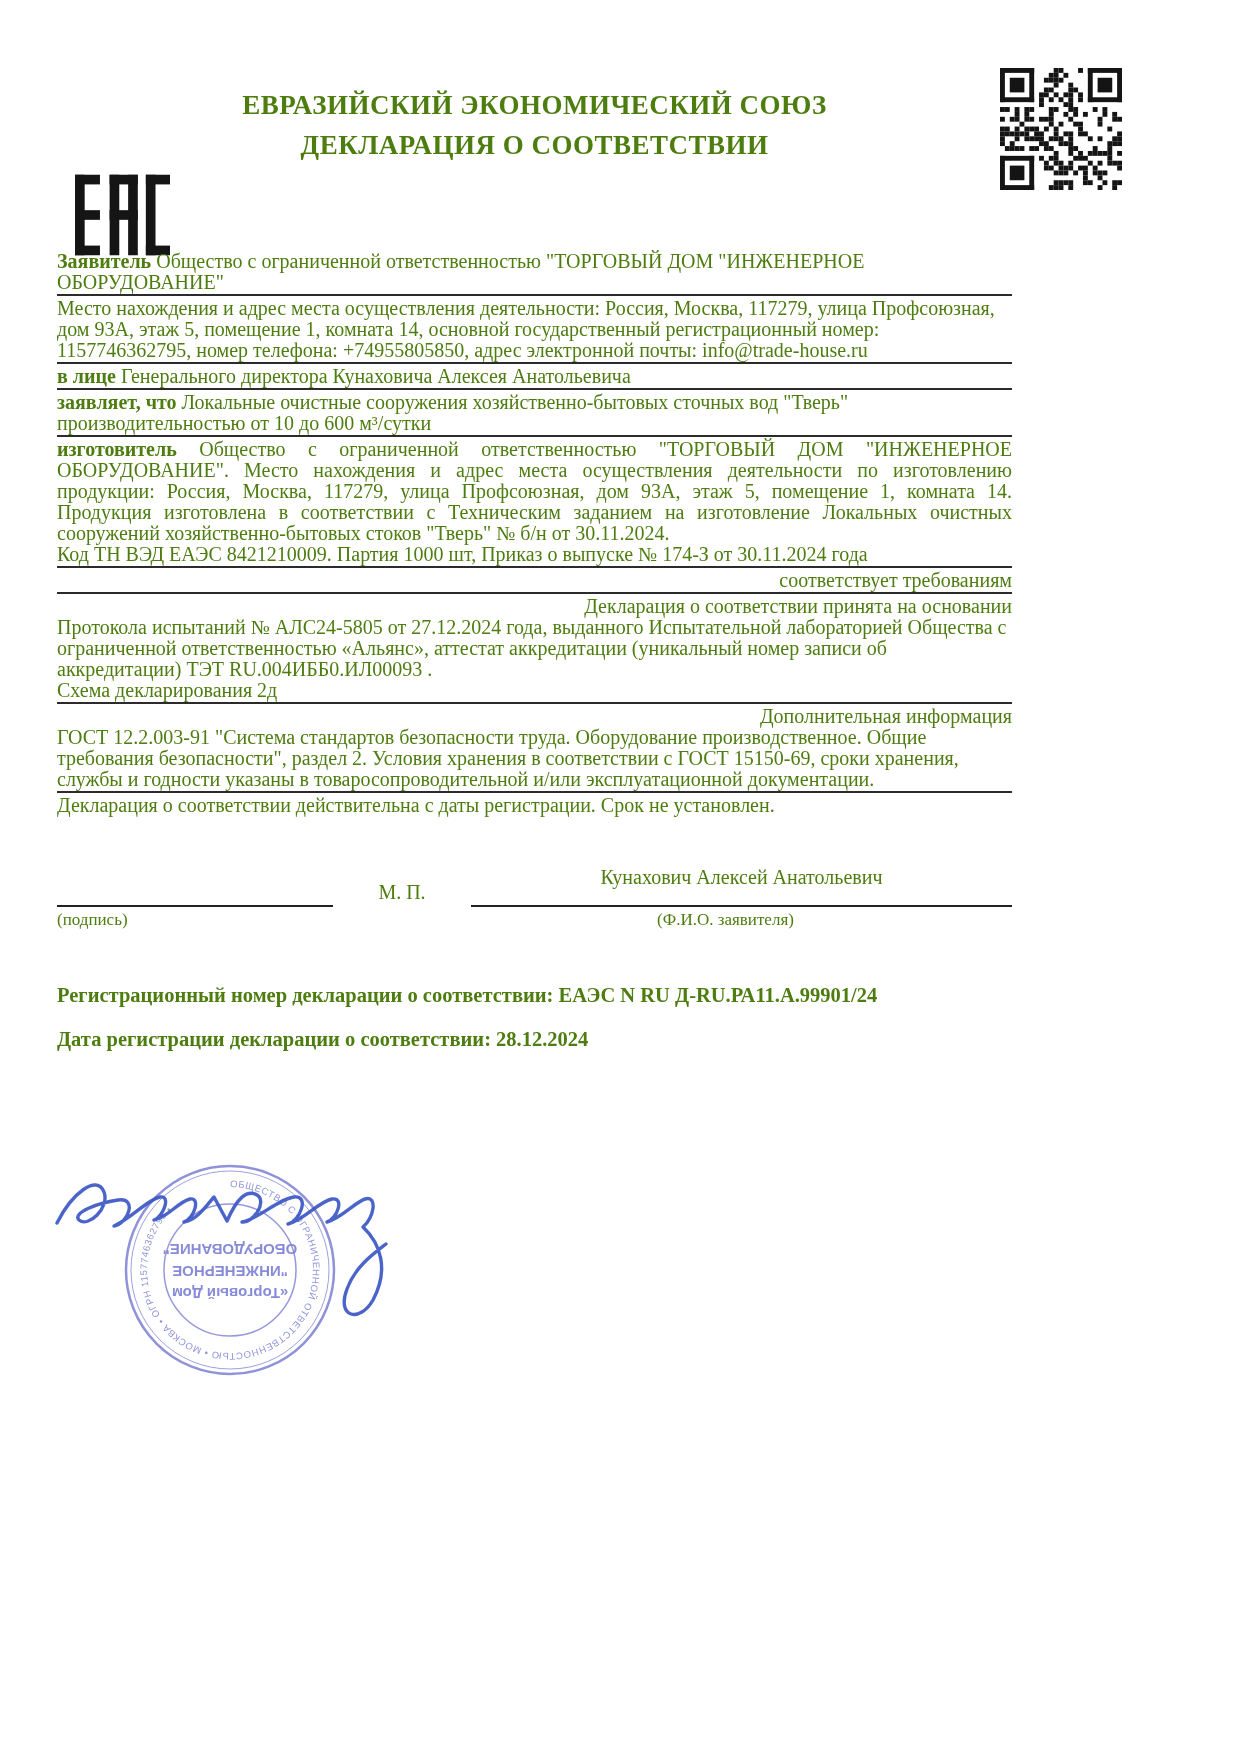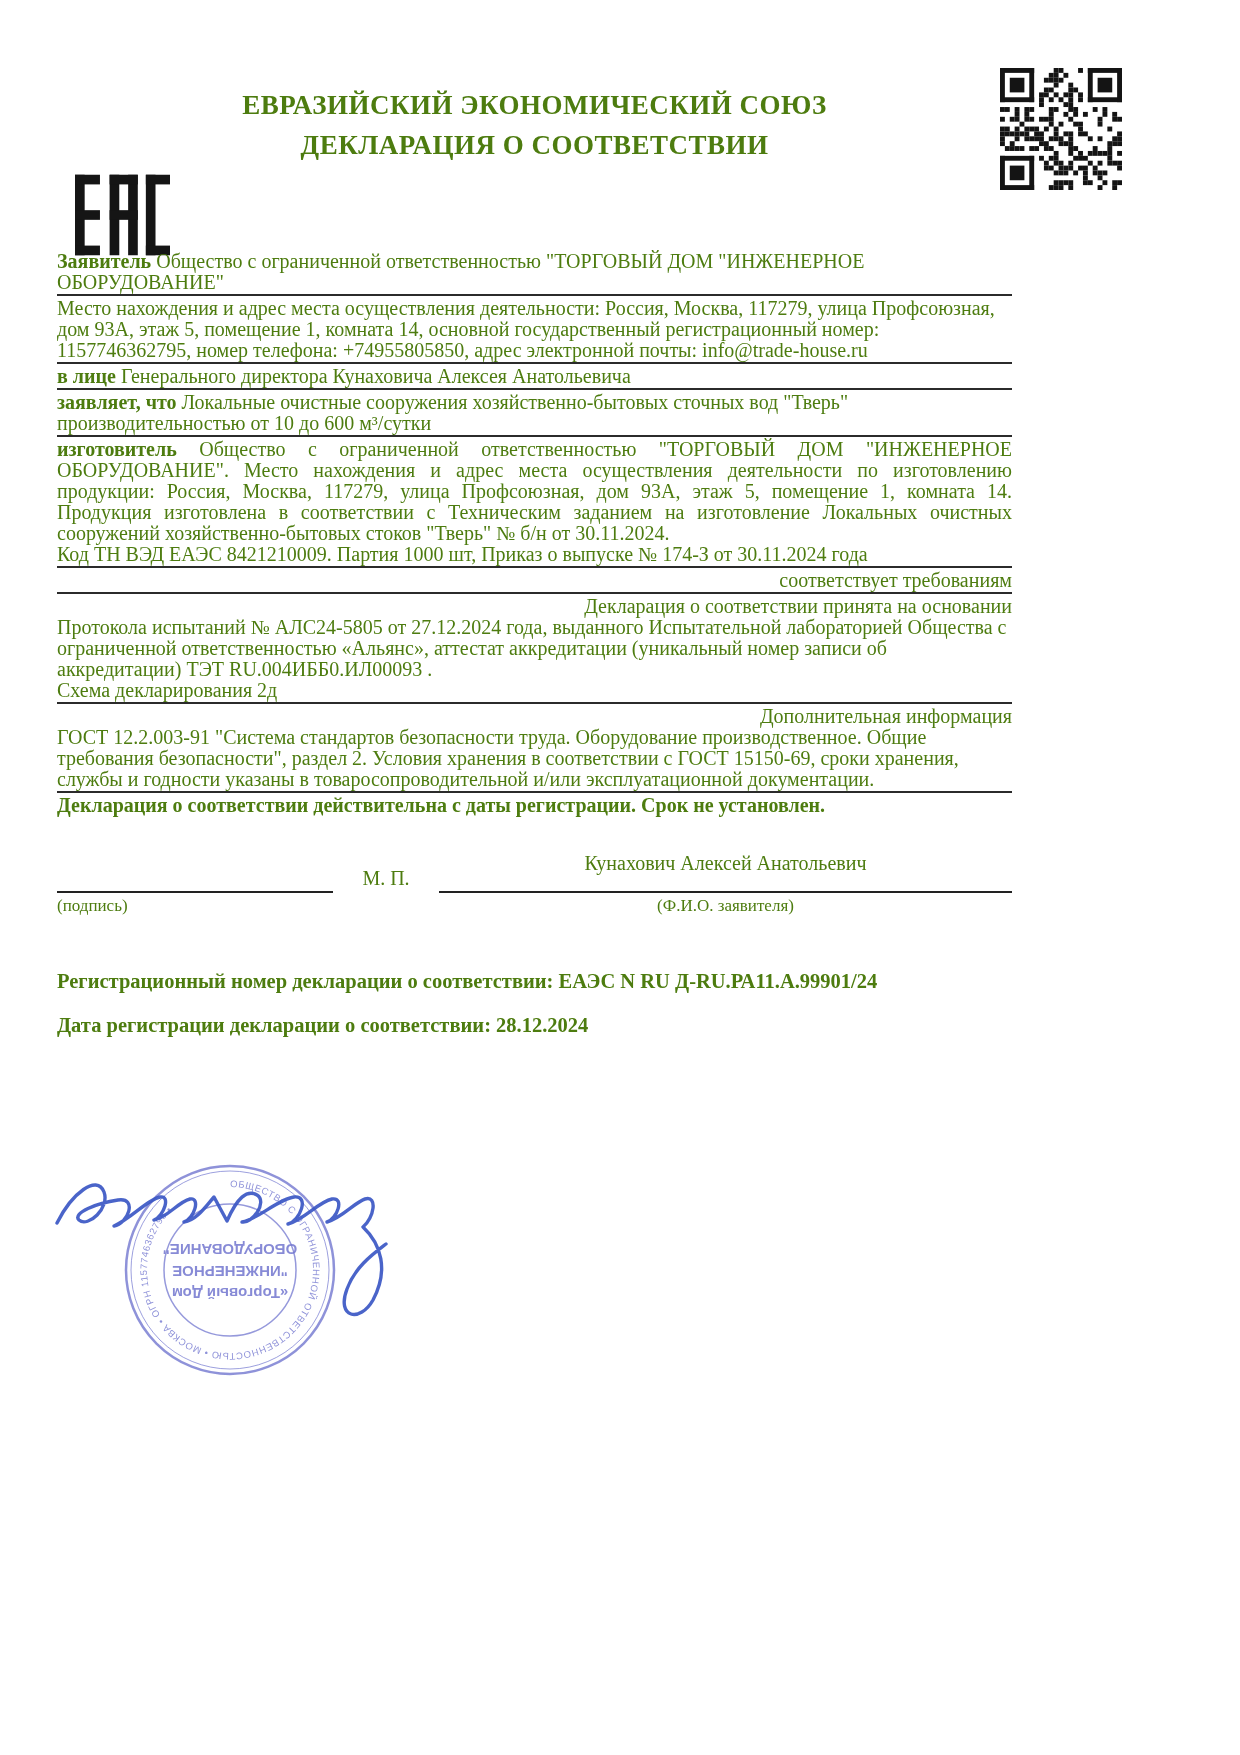--- a/index.html
+++ b/index.html
@@ -21,30 +21,30 @@
     font-size:27px;
     line-height:40px;
     letter-spacing:.5px;
     margin-bottom:86px;
   }
   .content p{margin:0;font-size:20px;line-height:21px;}
   .content p.just{text-align:justify;}
   .lead{font-weight:bold;}
   .hd{font-weight:normal;text-align:right;}
   .rule{height:0;border-top:2px solid #2b2b2b;margin:1px 0 2px;}
-  .validity{font-weight:bold;font-size:20.5px;}
+  .validity{font-weight:normal;font-size:20.5px;}
 
   
   .eac{position:absolute;left:75px;top:166px;}
 
   
   .qr{position:absolute;left:1000px;top:68px;}
 
   
-  .sig-row{display:flex;margin-top:36px;align-items:flex-end;}
+  .sig-row{display:flex;margin-top:50px;align-items:flex-end;gap:16px;}
   .sig-left{width:276px;border-bottom:2px solid #222;height:36px;}
   .sig-mp{width:106px;text-align:center;font-size:20px;padding-bottom:3px;}
   .sig-right{flex:1;border-bottom:2px solid #222;text-align:center;font-size:20px;padding-bottom:16px;}
   .sig-caps{display:flex;font-size:17px;}
   .cap-left{width:276px;text-align:left;padding-top:3px;}
   .cap-gap{width:106px;}
   .cap-right{flex:1;text-align:center;padding-top:3px;}
 
   .reg-line{position:relative;z-index:3;margin-top:54px;font-weight:bold;font-size:20.5px;}
   .date-line{position:relative;z-index:3;margin-top:21px;font-weight:bold;font-size:20.5px;}

